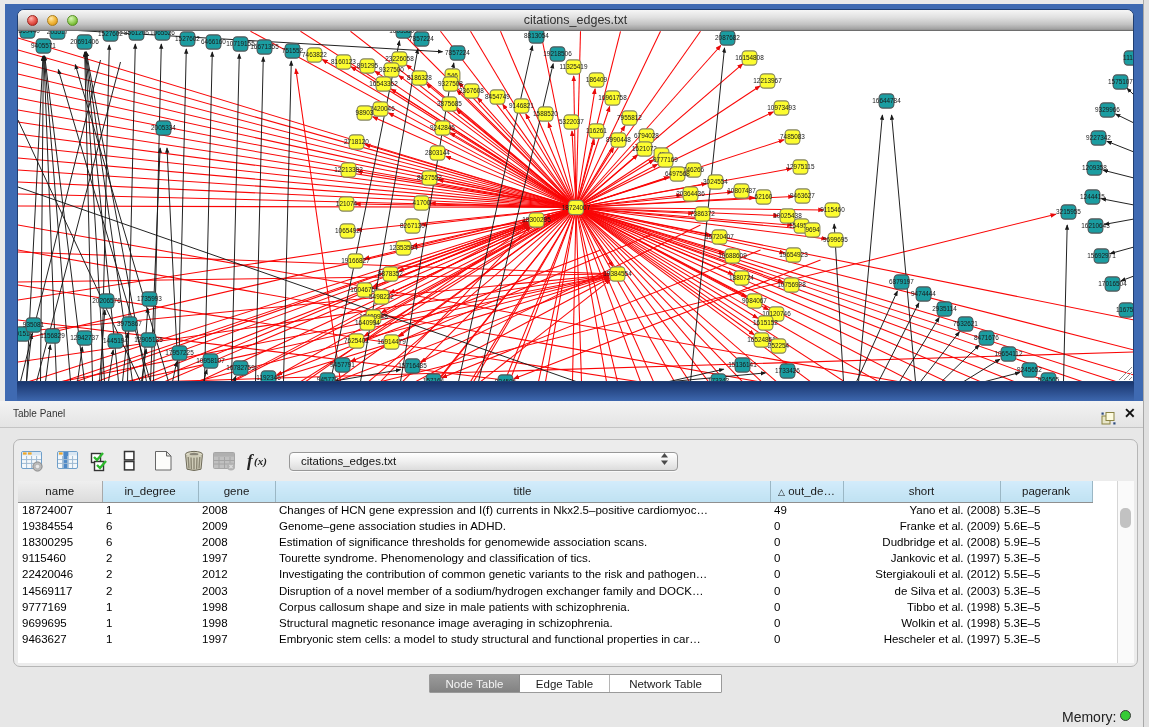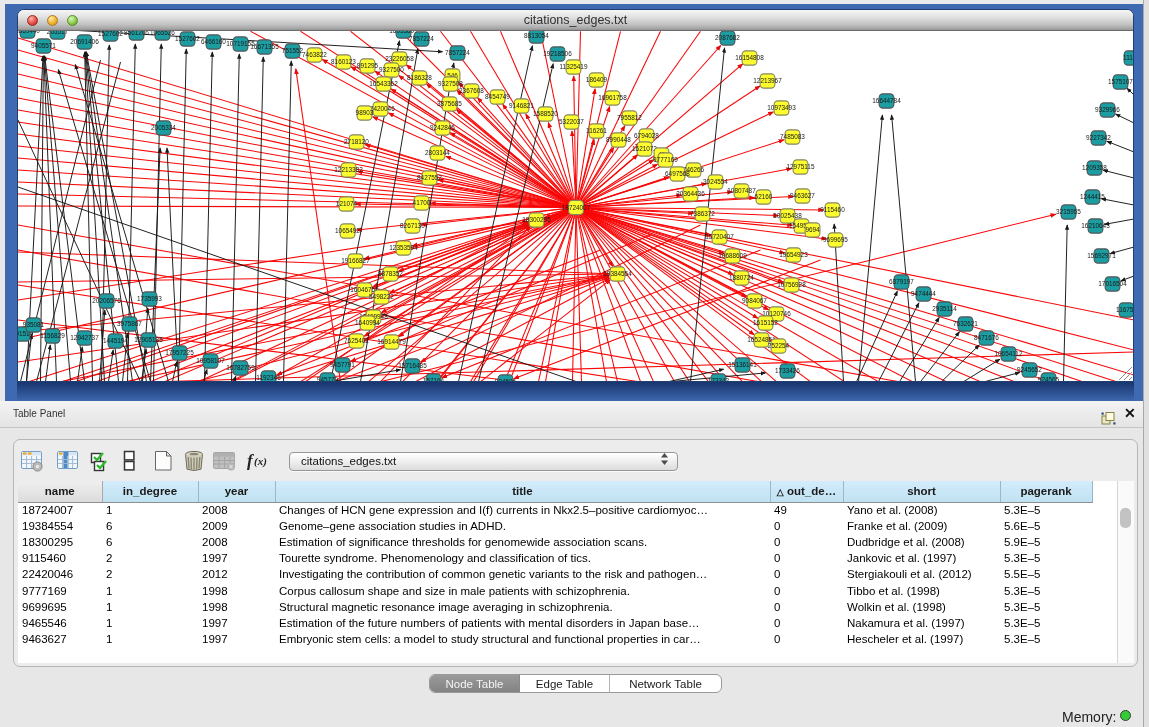--- a/index.html
+++ b/index.html
@@ -27,30 +27,30 @@
 #tpfloat{left:1101px;top:411px;width:14px;height:12px}
 #tpclose{left:1124px;top:405px;font-size:14px;font-weight:bold;color:#111}
 #panel{left:13px;top:439px;width:1125px;height:228px;background:#ececec;border:1px solid #b6b6b6;border-radius:7px}
 #icons{left:18px;top:449px;width:260px;height:24px}
 #dd{left:289px;top:452px;width:389px;height:19px;border:1px solid #989898;border-radius:4px;background:linear-gradient(#ffffff,#efefef 50%,#dcdcdc);box-shadow:0 1px 0 rgba(255,255,255,.7)}
 #ddtext{left:301px;top:455px;font-size:11.5px;color:#111}
 #ddarr{left:660px;top:452px;font-size:10px;color:#333;letter-spacing:0}
 
 #tbl{left:18px;top:481px;width:1099px;height:182px;background:#fff;overflow:hidden}
 table{border-collapse:collapse;table-layout:fixed;width:1074px;font-size:11.5px}
-th{height:21px;font-weight:bold;color:#1a1a1a;background:linear-gradient(#d3ecfb,#bfe1f2);border-right:1px solid #9bb7c5;border-bottom:1px solid #8f8f8f;overflow:hidden;white-space:nowrap}
+th{height:21px;font-weight:normal;color:#1a1a1a;background:linear-gradient(#d3ecfb,#bfe1f2);border-right:1px solid #9bb7c5;border-bottom:1px solid #8f8f8f;overflow:hidden;white-space:nowrap}
 th.first{background:linear-gradient(#efefef,#dcdcdc);border-right:1px solid #a8a8a8}
 td{height:16.1px;padding:0 0 0 4px;color:#000;overflow:hidden;white-space:nowrap}
-td.c5{text-align:left}
+td.c5{text-align:right}
 tr{background:#fff}
 
 #sbar{left:1117px;top:481px;width:17px;height:182px;background:#fafafa;border-left:1px solid #d5d5d5}
 #sthumb{left:1120px;top:508px;width:11px;height:20px;border-radius:5px;background:#c2c2c2}
 
-#tabs{left:429px;top:674px;width:293px;height:19px;border:1px solid #9a9a9a;border-radius:6px;background:#fff;overflow:hidden;display:flex}
+#tabs{left:429px;top:674px;width:293px;height:19px;border:1px solid #9a9a9a;border-radius:1px;background:#fff;overflow:hidden;display:flex}
 .tab{height:100%;font-size:11.5px;text-align:center;line-height:18px;color:#1a1a1a}
 #tab1{width:90px;background:linear-gradient(#9b9b9b,#828282);color:#f4f4f4;border-right:1px solid #888}
 #tab2{width:90px;border-right:1px solid #b5b5b5}
 #tab3{width:111px}
 #mem{left:1062px;top:709px;font-size:14px;color:#222}
 #memdot{left:1120px;top:710px;width:11px;height:11px;border-radius:50%;background:#35cb35;border:1px solid #3a3a3a}
 </style></head>
 <body>
 <div id="stage">
   <div class="abs" id="topstrip"></div>
@@ -692,21 +692,21 @@
           <col style="width:77px">
           <col style="width:495px">
           <col style="width:73px">
           <col style="width:157px">
           <col style="width:92px">
         </colgroup>
       <thead>
           <tr>
         <th class="first">name</th>
             <th>in_degree</th>
-            <th>year</th>
+            <th>gene</th>
             <th>title</th>
             <th><span style="font-size:9px">△</span> out_de…</th>
             <th>short</th>
             <th>pagerank</th>
       </tr>
         </thead>
       <tbody>
 <tr>
             <td class="c0">18724007</td>
             <td class="c1">1</td>
@@ -746,44 +746,44 @@
 <tr>
             <td class="c0">22420046</td>
             <td class="c1">2</td>
             <td class="c2">2012</td>
             <td class="c3">Investigating the contribution of common genetic variants to the risk and pathogen…</td>
             <td class="c4">0</td>
             <td class="c5">Stergiakouli et al. (2012)</td>
             <td class="c6">5.5E–5</td>
           </tr>
 <tr>
+            <td class="c0">14569117</td>
+            <td class="c1">2</td>
+            <td class="c2">2003</td>
+            <td class="c3">Disruption of a novel member of a sodium/hydrogen exchanger family and DOCK…</td>
+            <td class="c4">0</td>
+            <td class="c5">de Silva et al. (2003)</td>
+            <td class="c6">5.3E–5</td>
+          </tr>
+<tr>
             <td class="c0">9777169</td>
             <td class="c1">1</td>
             <td class="c2">1998</td>
             <td class="c3">Corpus callosum shape and size in male patients with schizophrenia.</td>
             <td class="c4">0</td>
             <td class="c5">Tibbo et al. (1998)</td>
             <td class="c6">5.3E–5</td>
           </tr>
 <tr>
             <td class="c0">9699695</td>
             <td class="c1">1</td>
             <td class="c2">1998</td>
             <td class="c3">Structural magnetic resonance image averaging in schizophrenia.</td>
             <td class="c4">0</td>
             <td class="c5">Wolkin et al. (1998)</td>
-            <td class="c6">5.3E–5</td>
-          </tr>
-<tr>
-            <td class="c0">9465546</td>
-            <td class="c1">1</td>
-            <td class="c2">1997</td>
-            <td class="c3">Estimation of the future numbers of patients with mental disorders in Japan base…</td>
-            <td class="c4">0</td>
-            <td class="c5">Nakamura et al. (1997)</td>
             <td class="c6">5.3E–5</td>
           </tr>
 <tr>
             <td class="c0">9463627</td>
             <td class="c1">1</td>
             <td class="c2">1997</td>
             <td class="c3">Embryonic stem cells: a model to study structural and functional properties in car…</td>
             <td class="c4">0</td>
             <td class="c5">Hescheler et al. (1997)</td>
             <td class="c6">5.3E–5</td>

